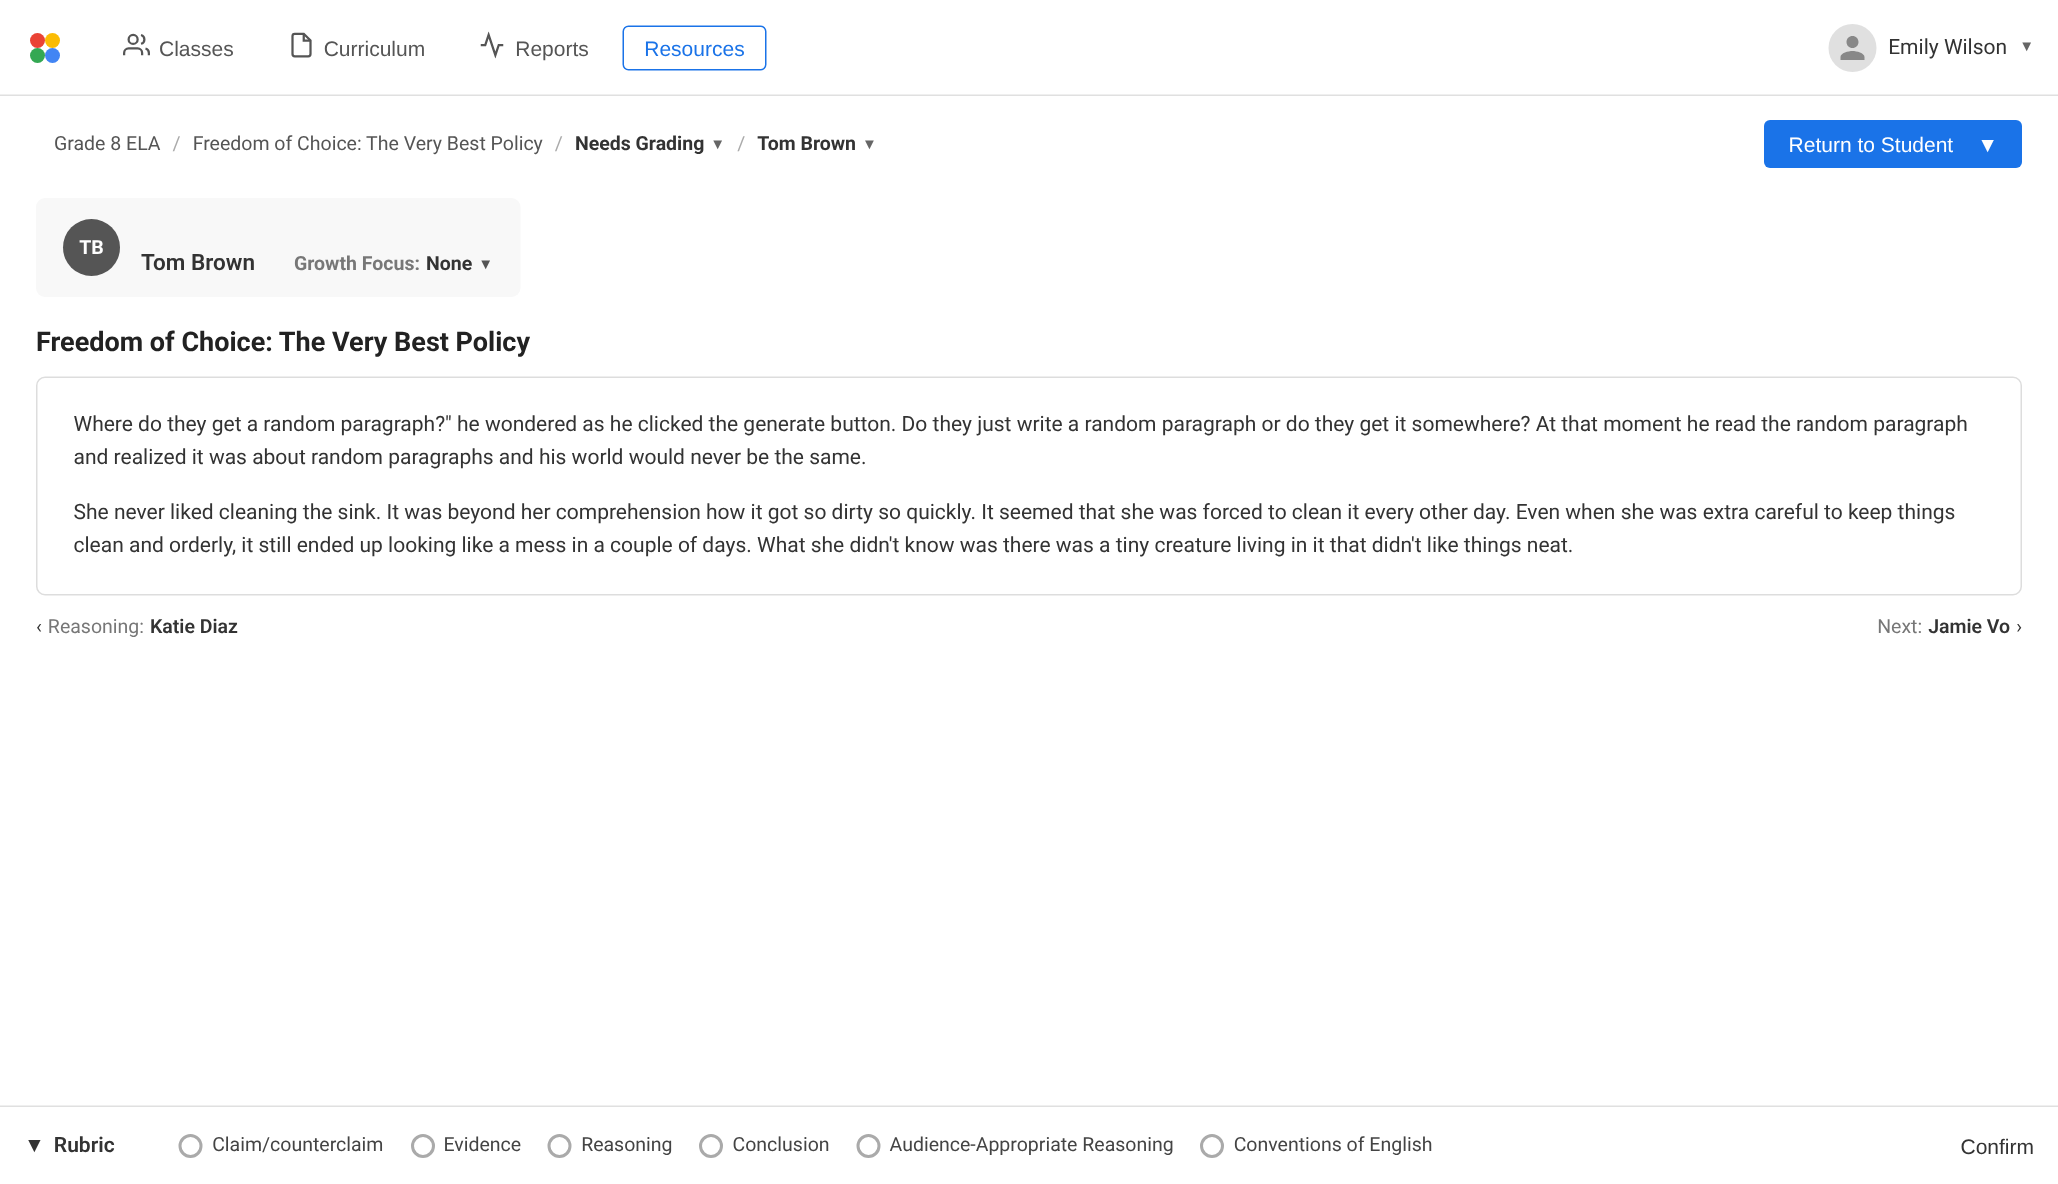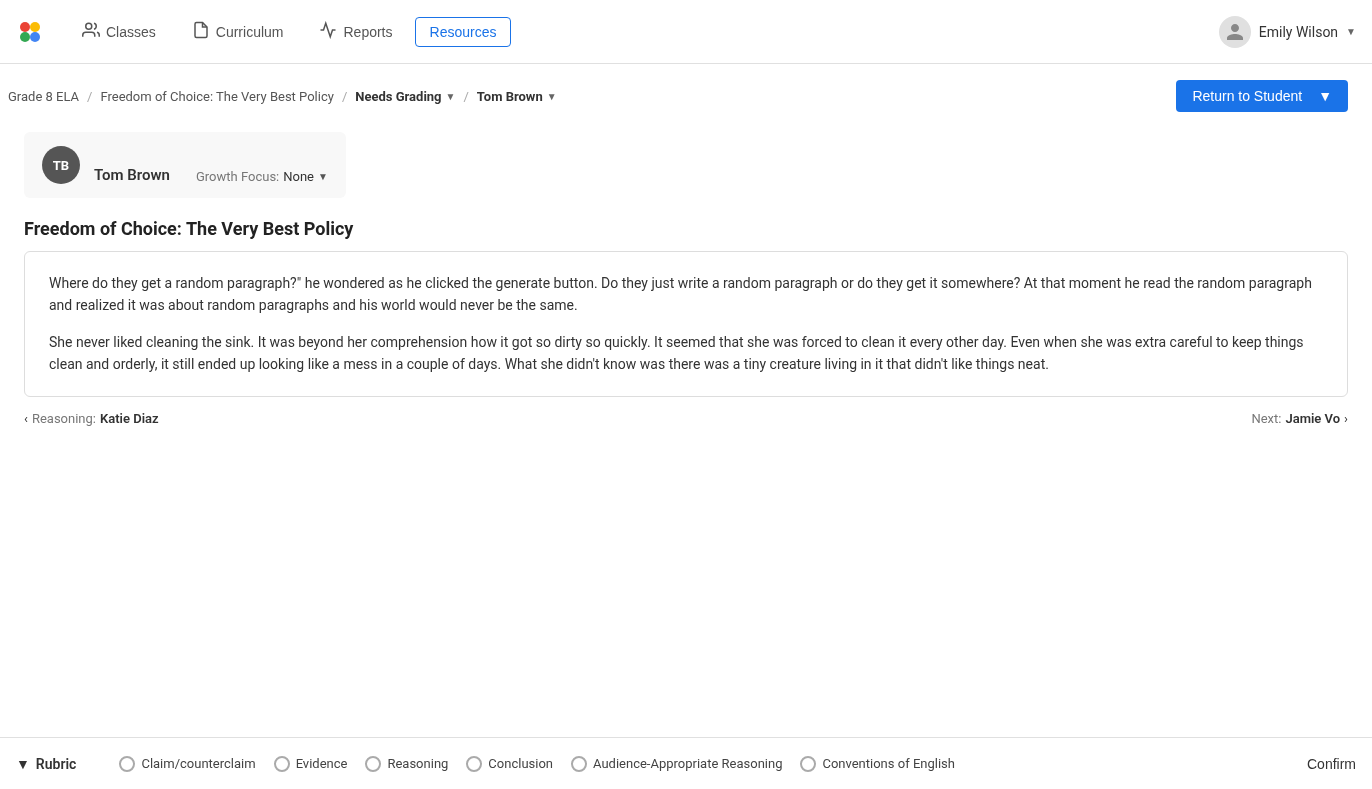--- a/index.html
+++ b/index.html
@@ -23,21 +23,21 @@
     .user-area { display: flex; align-items: center; gap: 8px; cursor: pointer; }
     .user-avatar-circle {
       width: 32px; height: 32px; border-radius: 50%; background: #e0e0e0;
       display: flex; align-items: center; justify-content: center; color: #666; font-size: 18px;
     }
     .user-name { font-size: 14px; color: #333; }
     .chevron-down { font-size: 10px; color: #666; }
 
     
     .breadcrumb-bar {
-      display: flex; align-items: center; padding: 16px 24px 0 8px;
+      display: flex; align-items: center; padding: 16px 24px 0 36px;
       gap: 8px; font-size: 13px; color: #555; flex-shrink: 0;
     }
     .breadcrumb-item { color: #555; cursor: pointer; }
     .breadcrumb-sep { color: #aaa; }
     .breadcrumb-dropdown {
       display: flex; align-items: center; gap: 4px; cursor: pointer;
       color: #333; font-weight: 700;
     }
     .breadcrumb-dropdown .chevron { font-size: 10px; color: #666; }
     .return-btn {
@@ -51,21 +51,21 @@
       margin: 20px 24px 0 24px; background: #f8f8f8; border-radius: 6px;
       padding: 14px 18px; display: flex; align-items: flex-end; gap: 14px;
       width: fit-content; min-width: 280px;
     }
     .student-avatar {
       width: 38px; height: 38px; border-radius: 50%; background: #555;
       color: #fff; display: flex; align-items: center; justify-content: center;
       font-size: 13px; font-weight: bold; flex-shrink: 0;
     }
     .student-name { font-weight: 600; font-size: 15px; color: #333; }
-    .growth-focus { display: flex; align-items: center; gap: 4px; color: #555; font-size: 13px; margin-left: 12px; }
+    .growth-focus { display: flex; align-items: center; gap: 4px; color: #555; font-size: 13px; margin-left: 12px; font-weight: bold; }
     .growth-label { color: #777; }
     .growth-value { color: #333; }
     .growth-chevron { font-size: 10px; color: #555; cursor: pointer; }
 
     
     .essay-title {
       margin: 20px 24px 12px 24px; font-size: 18px; font-weight: 700; color: #222;
     }
 
     

